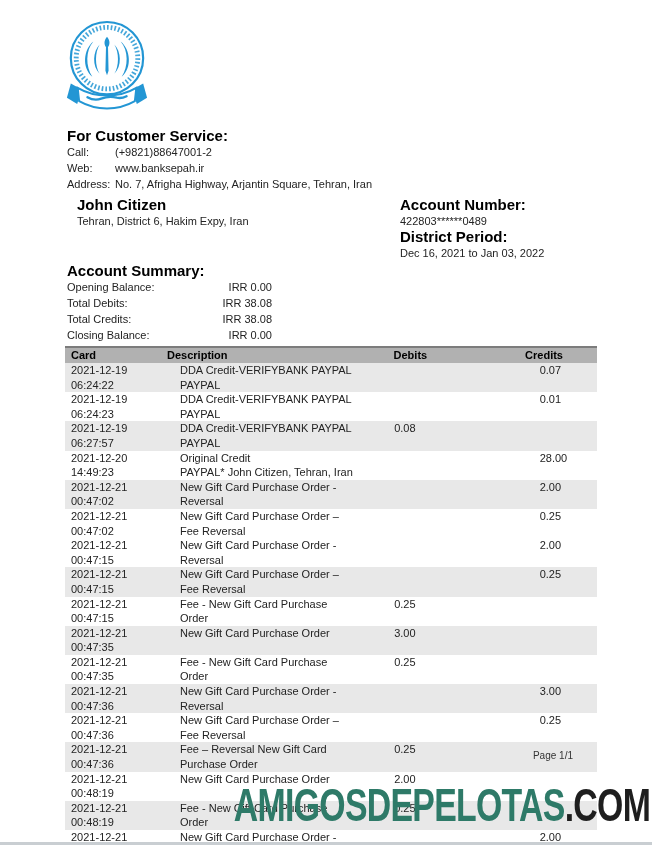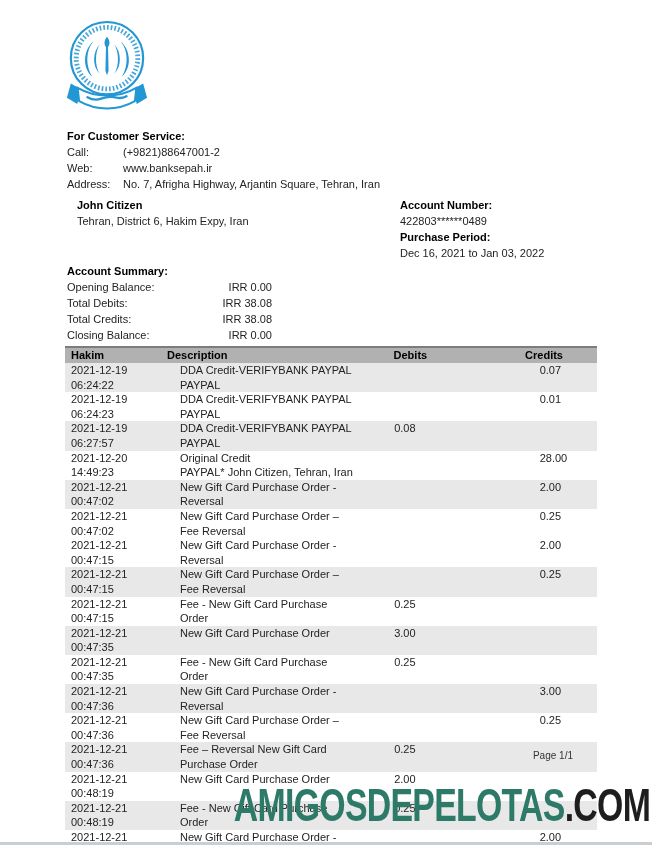--- a/index.html
+++ b/index.html
@@ -11,22 +11,22 @@
     color: #232323;
     overflow: hidden;
   }
   .abs { position: absolute; }
 
   
   #logo { left: 64px; top: 15px; width: 86px; height: 98px; }
 
   
   #cs-block { left: 67px; top: 128px; font-size: 11px; line-height: 16px; }
-  .blk-title { font-weight: bold; font-size: 11px; color: #000; }
-  .cs-row { display: flex; gap: 8px; }
+  .blk-title { font-weight: bold; font-size: 15px; color: #000; }
+  .cs-row { display: flex; }
   .cs-label { width: 48px; }
   .cs-value { white-space: nowrap; }
 
   
   #customer-block { left: 77px; top: 197px; font-size: 11px; line-height: 16px; }
   #account-block { left: 400px; top: 197px; font-size: 11px; line-height: 16px; }
 
   
   #summary-block { left: 67px; top: 263px; font-size: 11px; line-height: 16px; }
   .sum-row { display: flex; width: 205px; }
@@ -104,21 +104,21 @@
 </section>
 
 <section id="customer-block" class="abs">
   <div class="blk-title">John Citizen</div>
   <div>Tehran, District 6, Hakim Expy, Iran</div>
 </section>
 
 <section id="account-block" class="abs">
   <div class="blk-title">Account Number:</div>
   <div>422803******0489</div>
-  <div class="blk-title">Purchase Period:</div>
+  <div class="blk-title">District Period:</div>
   <div>Dec 16, 2021 to Jan 03, 2022</div>
 </section>
 
 <section id="summary-block" class="abs">
   <div class="blk-title">Account Summary:</div>
   <div class="sum-row">
     <span>Opening Balance:</span>
     <span class="sum-value">IRR 0.00</span>
   </div>
   <div class="sum-row">
@@ -130,21 +130,21 @@
     <span class="sum-value">IRR 38.08</span>
   </div>
   <div class="sum-row">
     <span>Closing Balance:</span>
     <span class="sum-value">IRR 0.00</span>
   </div>
 </section>
 
 <div id="txn-table" class="abs">
   <div class="txn-header">
-    <div class="col-date">Hakim</div>
+    <div class="col-date">Card</div>
     <div class="col-desc">Description</div>
     <div class="col-debit">Debits</div>
     <div class="col-credit">Credits</div>
   </div>
   <div id="txn-body">
       <div class="txn-row shaded">
         <div class="col-date">2021-12-19 06:24:22</div>
         <div class="col-desc">
           <div>DDA Credit-VERIFYBANK PAYPAL</div>
           <div>PAYPAL</div>

